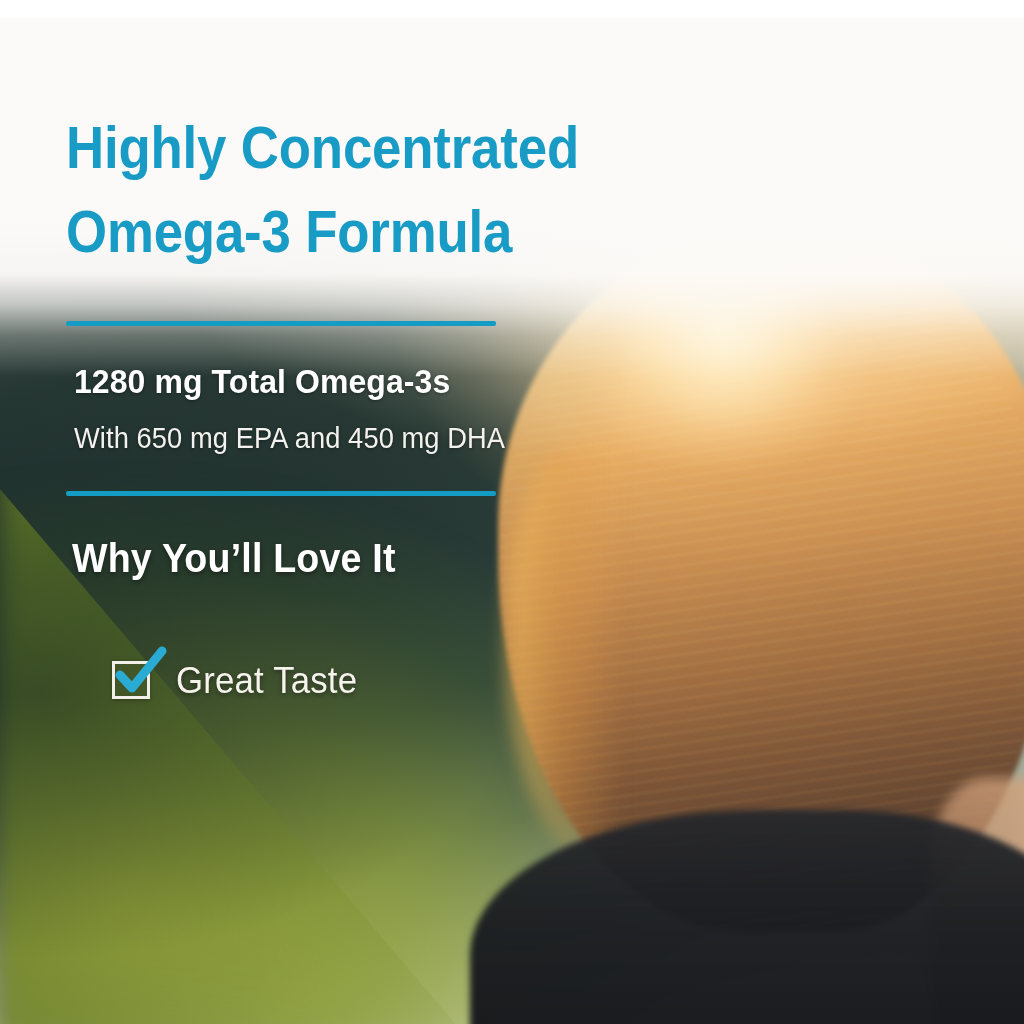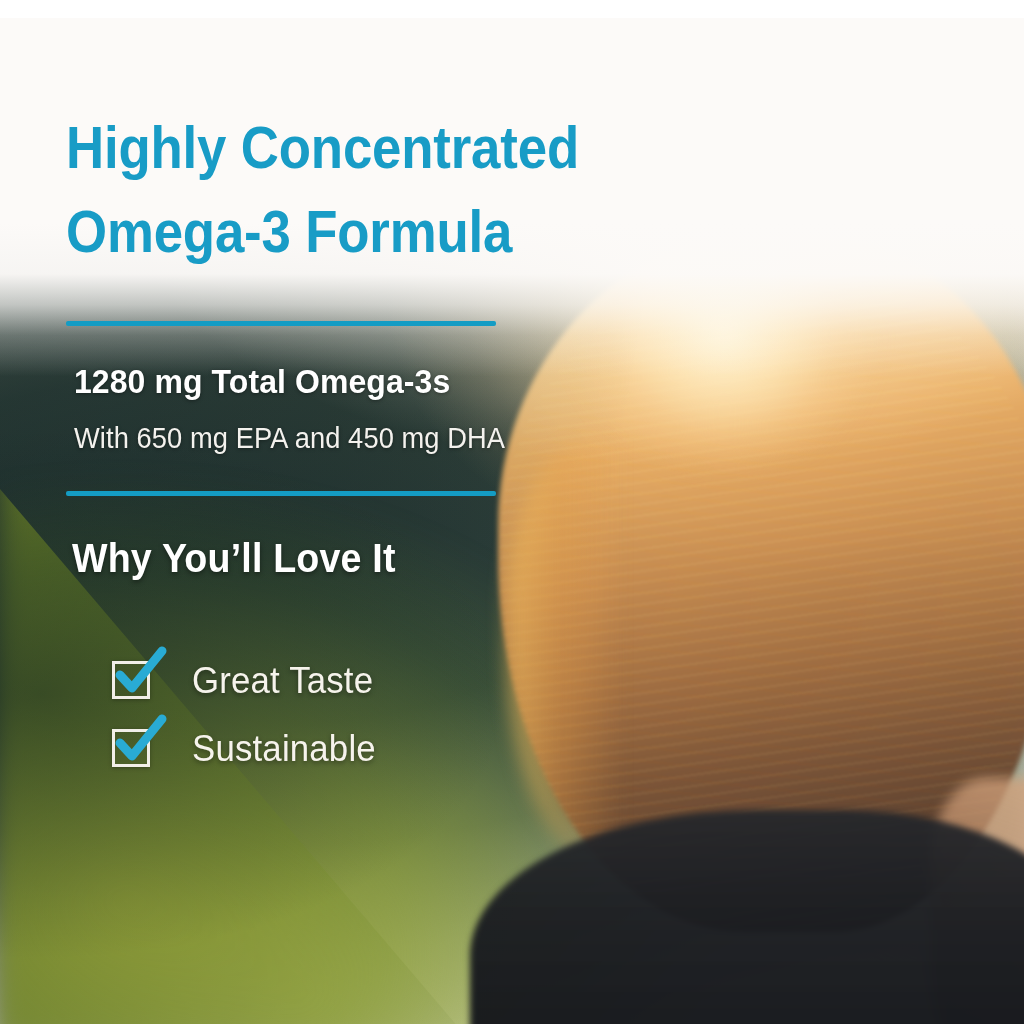--- a/index.html
+++ b/index.html
@@ -333,21 +333,20 @@
 
   .checklist {
     position:absolute;
     left:112px; top:628px; width:520px;
   }
   .check-row {
     position:relative;
     display:flex;
     align-items:center;
     height:68px;
-    gap:16px;
   }
   .check-box {
     position:relative;
     flex:0 0 auto;
     width:38px; height:38px;
     border:3px solid #F2EFE8;
     background:transparent;
     box-shadow:0 1px 4px rgba(0,0,0,0.30);
   }
   .check-box svg {
@@ -418,25 +417,17 @@
         <span class="check-box">
           <svg viewBox="0 0 58 58" aria-hidden="true">
             <path d="M8 28 L20 41 L50 4" fill="none" stroke="#29ABD4" stroke-width="9" stroke-linecap="round" stroke-linejoin="round"></path>
           </svg>
         </span>
         <span class="check-label">Great Taste</span>
       </div>
 
 
 
-      <div class="check-row">
-        <span class="check-box">
-          <svg viewBox="0 0 58 58" aria-hidden="true">
-            <path d="M8 28 L20 41 L50 4" fill="none" stroke="#29ABD4" stroke-width="9" stroke-linecap="round" stroke-linejoin="round"></path>
-          </svg>
-        </span>
-        <span class="check-label">Sustainable</span>
-      </div>
 
     </div>
 
   </div>
 </div>
 
 </body></html>

